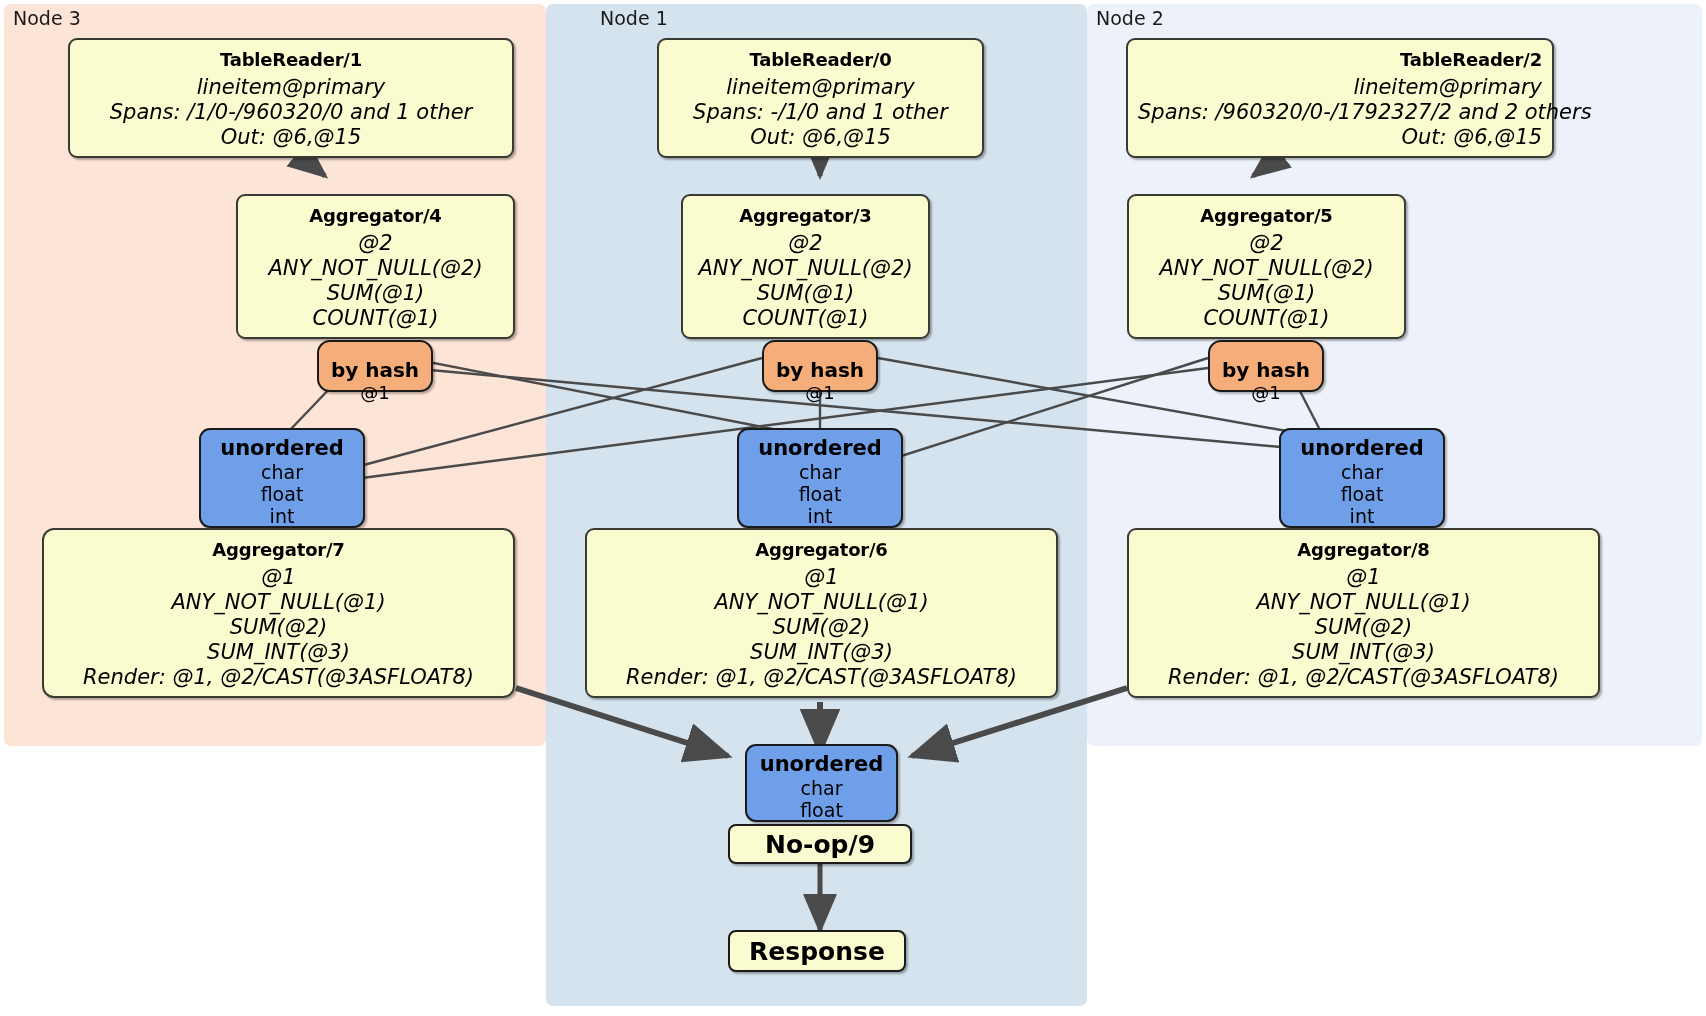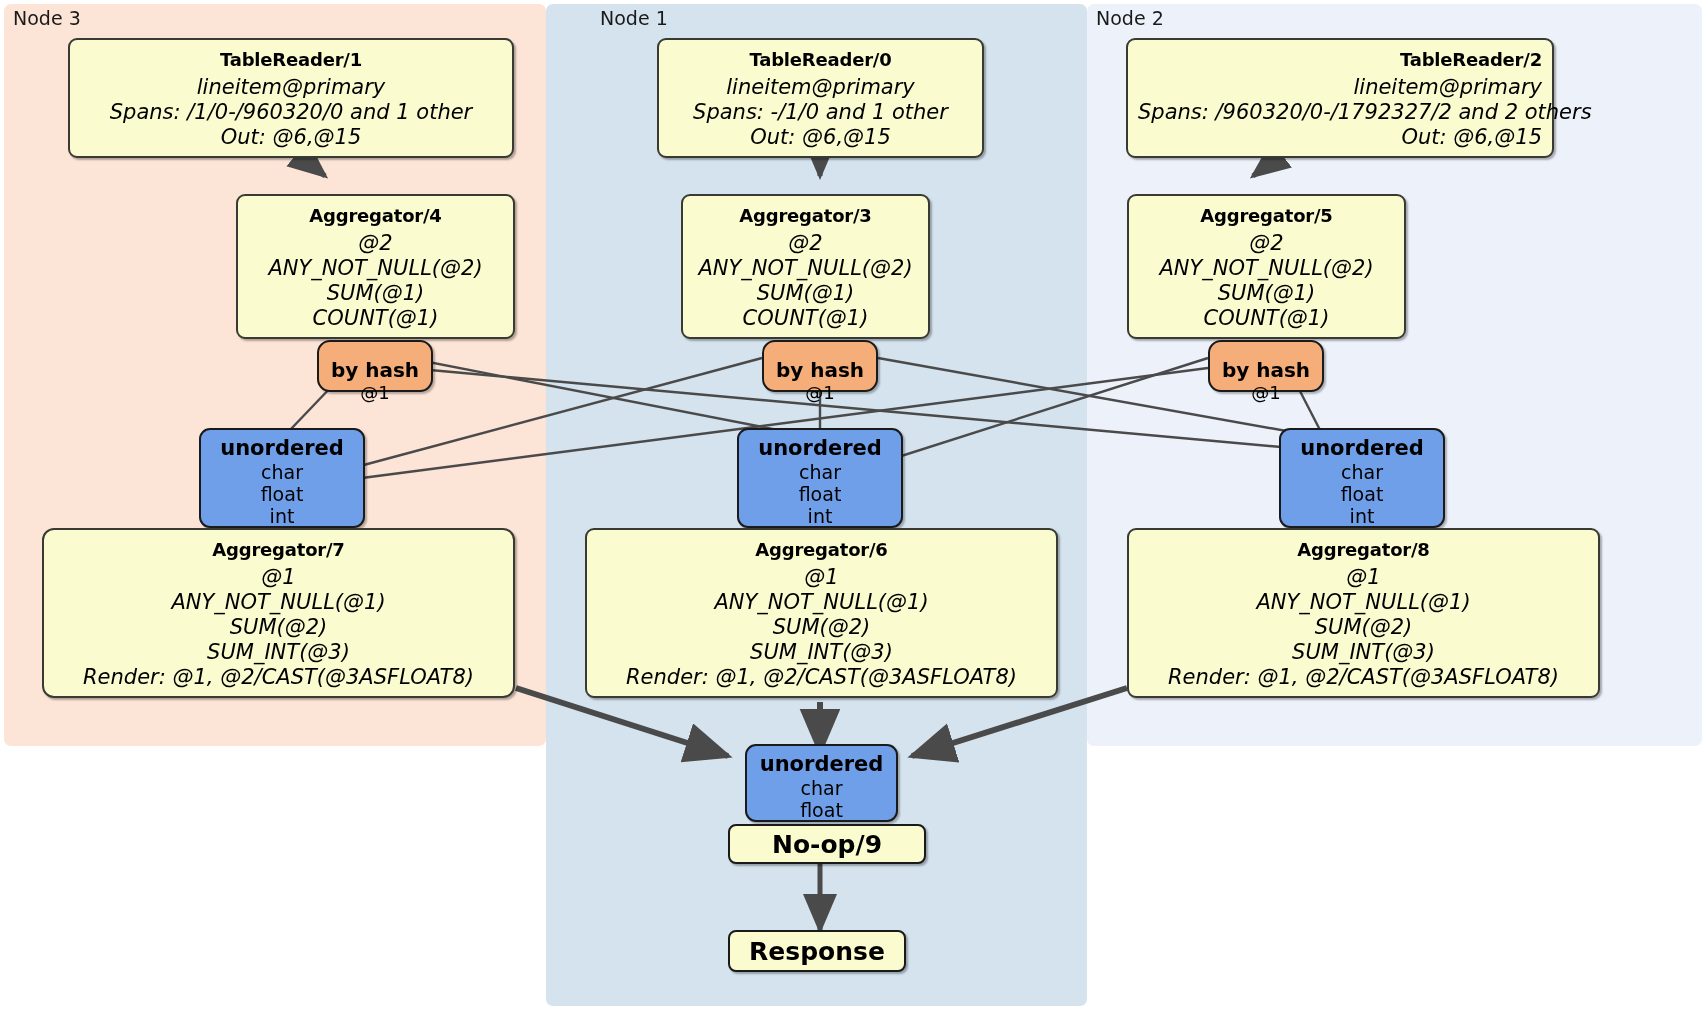--- a/index.html
+++ b/index.html
@@ -277,17 +277,17 @@
     <div class="proc-line">SUM_INT(@3)</div>
     <div class="proc-line">Render: @1, @2/CAST(@3ASFLOAT8)</div>
   </div>
 
   <div class="sync" style="left:745px; top:744px; width:153px; height:78px;">
     <div class="sync-title">unordered</div>
     <div class="sync-line">char</div>
     <div class="sync-line">float</div>
   </div>
 
-  <div class="small-box" style="left:728px; top:824px; width:198px; height:40px;">No-op/9</div>
+  <div class="small-box" style="left:728px; top:824px; width:184px; height:40px;">No-op/9</div>
 
   <div class="small-box" style="left:728px; top:930px; width:178px; height:42px;">Response</div>
 
 </div>
 
 </body></html>

